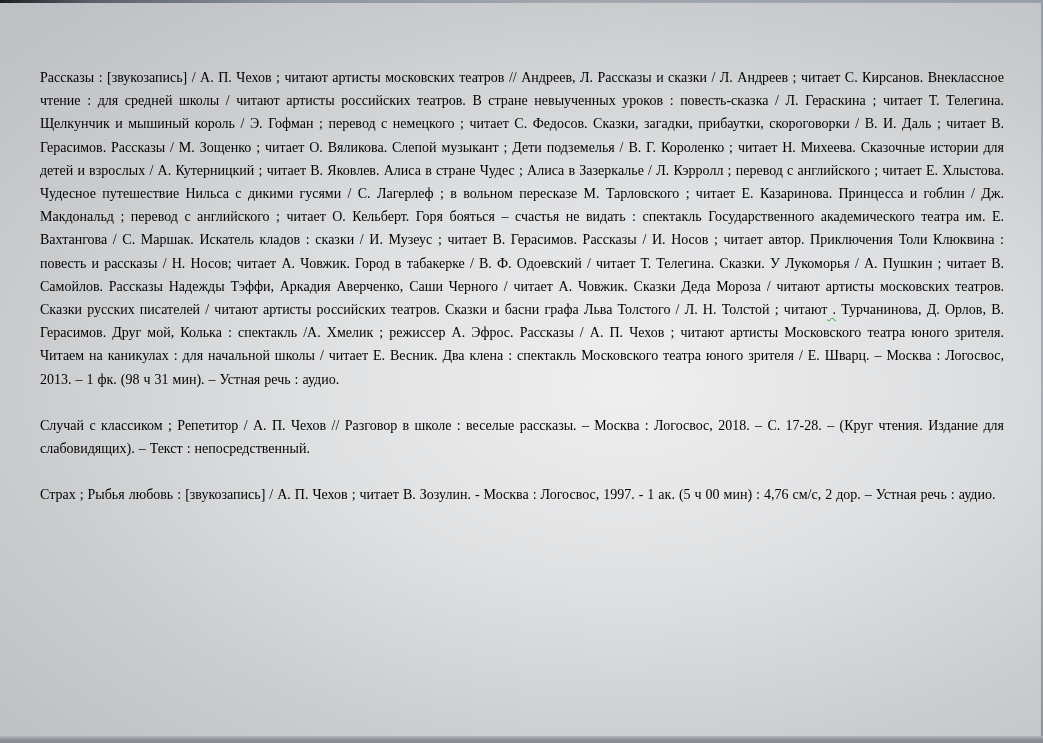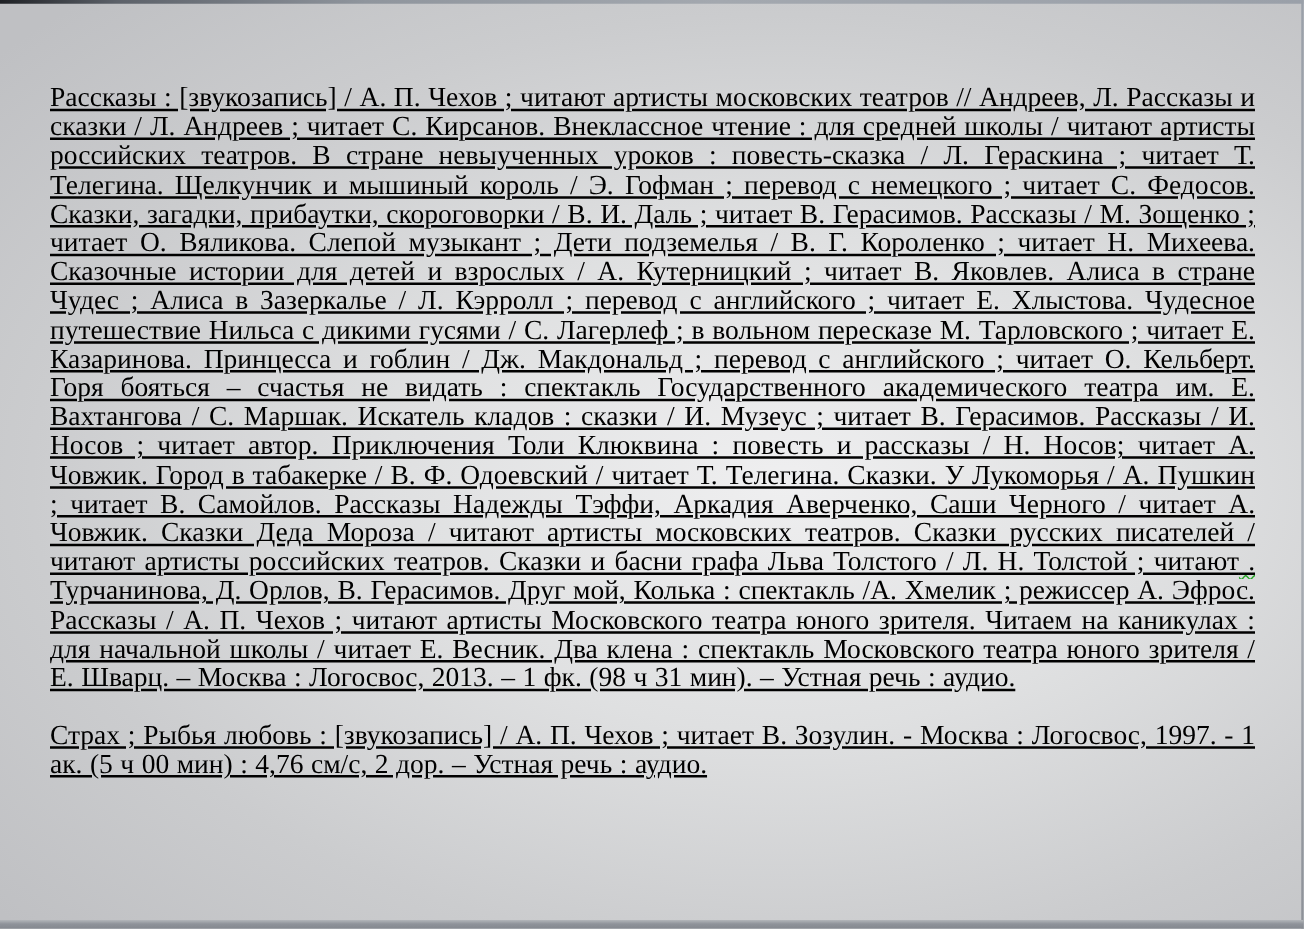--- a/index.html
+++ b/index.html
@@ -44,45 +44,45 @@
     z-index: 2;
   }
   .content {
     position: absolute;
     top: 66px;
     left: 40px;
     width: 964px;
   }
   .para {
     margin: 0 0 23px 0;
-    font-size: 22px;
+    font-size: 14px;
     line-height: 23.2px;
     color: #000000;
     text-align: justify;
     word-spacing: 0.5px;
-    text-decoration: underline;
   }
   .squiggle {
     text-decoration-line: underline;
     text-decoration-style: wavy;
     text-decoration-color: #27a527;
     text-decoration-thickness: 1px;
     text-underline-offset: 3px;
   }
 </style>
 </head>
 <body>
 
 <div class="page">
   <div class="edge-top"></div>
   <div class="edge-right"></div>
 
   <div class="content">
 
     <p class="para"><span>Рассказы : [звукозапись] / А. П. Чехов ; читают артисты московских театров // Андреев, Л. Рассказы и сказки / Л. Андреев ; читает С. Кирсанов. Внеклассное чтение : для средней школы / читают артисты российских театров. В стране невыученных уроков : повесть-сказка / Л. Гераскина ; читает Т. Телегина. Щелкунчик и мышиный король / Э. Гофман ; перевод с немецкого ; читает С. Федосов. Сказки, загадки, прибаутки, скороговорки / В. И. Даль ; читает В. Герасимов. Рассказы / М. Зощенко ; читает О. Вяликова. Слепой музыкант ; Дети подземелья / В. Г. Короленко ; читает Н. Михеева. Сказочные истории для детей и взрослых / А. Кутерницкий ; читает В. Яковлев. Алиса в стране Чудес ; Алиса в Зазеркалье / Л. Кэрролл ; перевод с английского ; читает Е. Хлыстова. Чудесное путешествие Нильса с дикими гусями / С. Лагерлеф ; в вольном пересказе М. Тарловского ; читает Е. Казаринова. Принцесса и гоблин / Дж. Макдональд ; перевод с английского ; читает О. Кельберт. Горя бояться – счастья не видать : спектакль Государственного академического театра им. Е. Вахтангова / С. Маршак. Искатель кладов : сказки / И. Музеус ; читает В. Герасимов. Рассказы / И. Носов ; читает автор. Приключения Толи Клюквина : повесть и рассказы / Н. Носов; читает А. Човжик. Город в табакерке / В. Ф. Одоевский / читает Т. Телегина. Сказки. У Лукоморья / А. Пушкин ; читает В. Самойлов. Рассказы Надежды Тэффи, Аркадия Аверченко, Саши Черного / читает А. Човжик. Сказки Деда Мороза / читают артисты московских театров. Сказки русских писателей / читают артисты российских театров. Сказки и басни графа Льва Толстого / Л. Н. Толстой ; читают</span><span class="squiggle">&nbsp;.</span><span> Турчанинова, Д. Орлов, В. Герасимов. Друг мой, Колька : спектакль /А. Хмелик ; режиссер А. Эфрос. Рассказы / А. П. Чехов ; читают артисты Московского театра юного зрителя. Читаем на каникулах : для начальной школы / читает Е. Весник. Два клена : спектакль Московского театра юного зрителя / Е. Шварц. – Москва : Логосвос, 2013. – 1 фк. (98 ч 31 мин). – Устная речь : аудио.</span></p>
 
+    <p class="para">Случай с классиком ; Репетитор / А. П. Чехов // Разговор в школе : веселые рассказы. – Москва : Логосвос, 2018. – С. 17-28. – (Круг чтения. Издание для слабовидящих). – Текст : непосредственный.</p>
 
     <p class="para">Страх ; Рыбья любовь : [звукозапись] / А. П. Чехов ; читает В. Зозулин. - Москва : Логосвос, 1997. - 1 ак. (5 ч 00 мин) : 4,76 см/с, 2 дор. – Устная речь : аудио.</p>
 
   </div>
 
   <div class="edge-bottom"></div>
 </div>
 
 </body></html>

